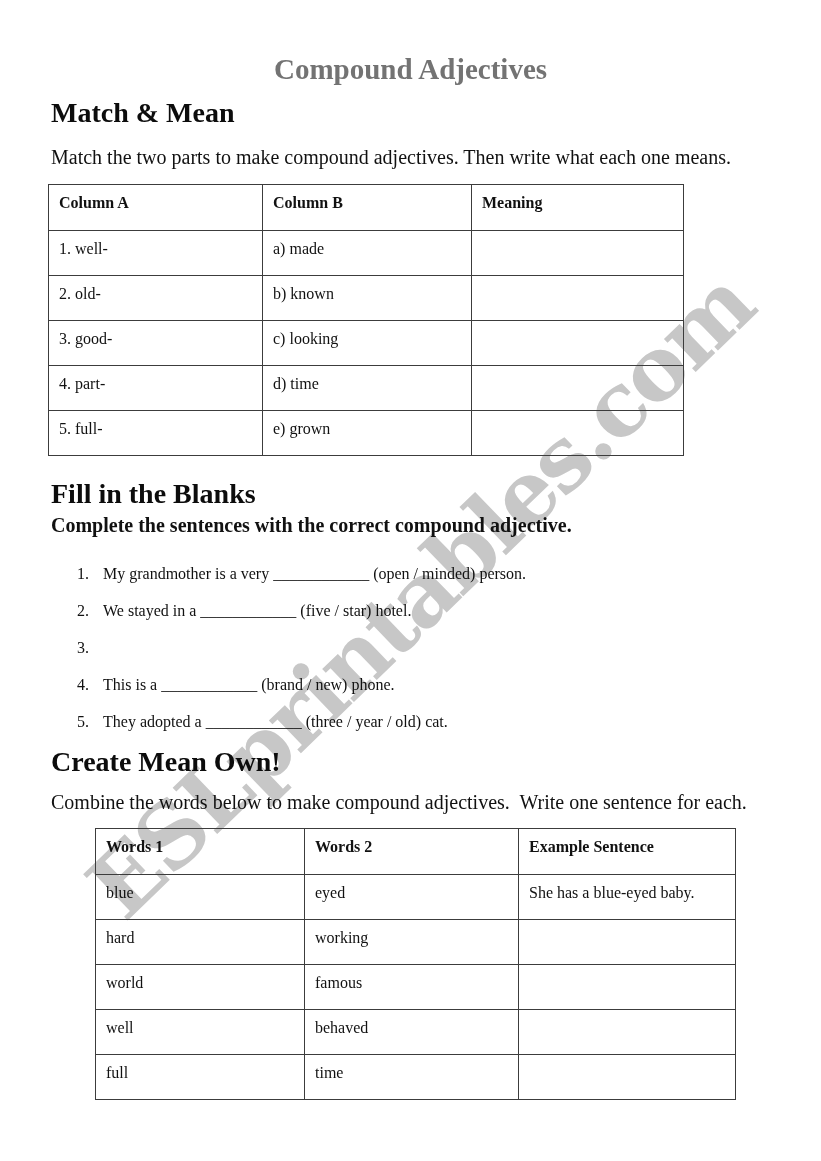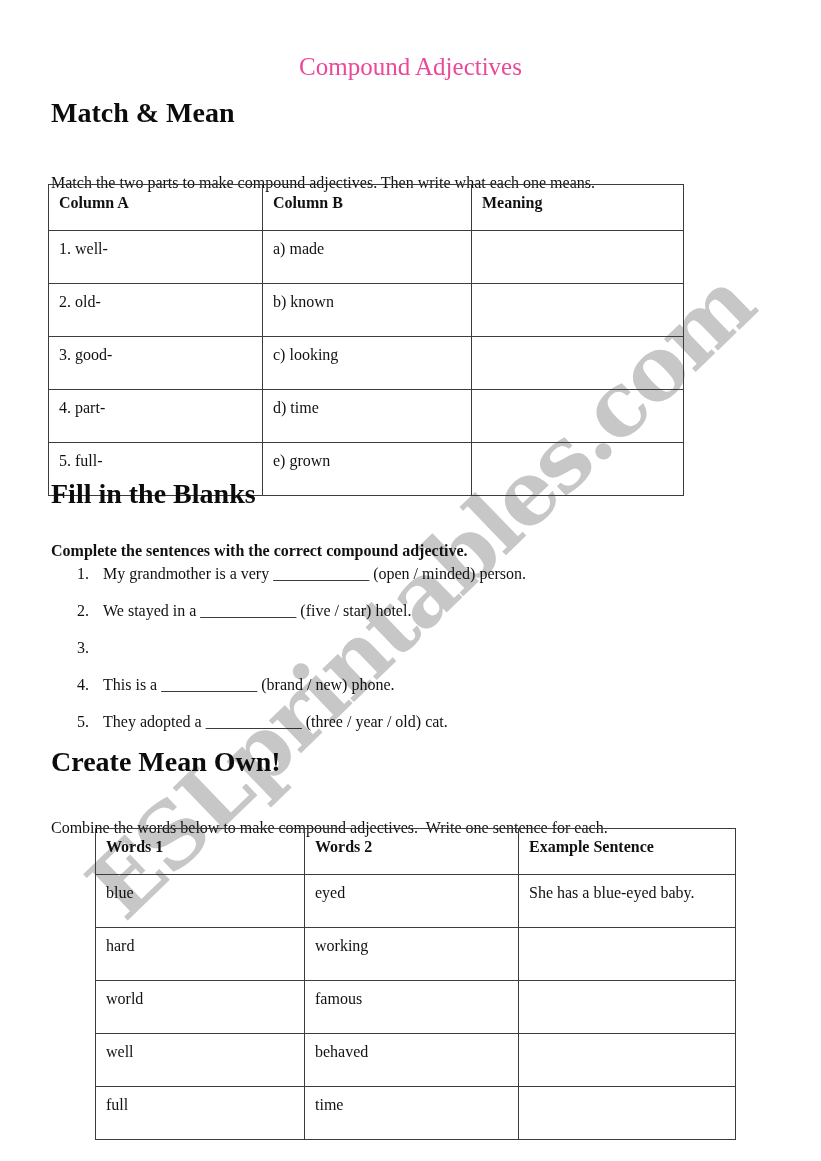--- a/index.html
+++ b/index.html
@@ -26,59 +26,58 @@
     white-space: nowrap;
     z-index: 0;
     user-select: none;
   }
 
   .content { position: absolute; inset: 0; z-index: 1; }
 
   .doc-title {
     position: absolute; top: 53px; left: 0; width: 100%;
     text-align: center;
-    font-size: 25px; font-weight: normal;
-    color: #ec4899;
+    font-size: 29px; font-weight: bold;
+    color: #737373;
   }
   .section-heading {
     position: absolute; left: 51px;
     font-size: 28px; font-weight: bold;
     color: #0c0c0c;
     white-space: nowrap;
     text-align: right;
   }
   #heading-match  { top: 97px; }
   #heading-fill   { top: 478px; }
   #heading-create { top: 746px; }
 
   .instruction {
     position: absolute; left: 51px;
-    font-size: 16px;
+    font-size: 20px;
     white-space: pre-wrap;
-    margin-top: 28px;
   }
   #instr-match  { top: 146px; }
   #instr-fill   { top: 514px; font-weight: bold; }
   #instr-create { top: 791px; }
 
   table.ws-table {
     position: absolute;
     border-collapse: collapse;
     table-layout: fixed;
   }
   #table-match  { left: 48px; top: 184px; width: 635px; }
   #table-create { left: 95px; top: 828px; width: 640px; }
   .ws-table th, .ws-table td {
     border: 1px solid #3c3c3c;
     box-sizing: border-box;
     vertical-align: top;
     text-align: left;
     padding: 9px 8px 0 10px;
     font-size: 16px;
-    height: 53px;
+    height: 45px;
     font-weight: normal;
     background: transparent;
   }
   .ws-table th { font-weight: bold; height: 46px; }
   #table-match col.c1 { width: 214px; } #table-match col.c2 { width: 209px; } #table-match col.c3 { width: 212px; }
   #table-create col.c1 { width: 209px; } #table-create col.c2 { width: 214px; } #table-create col.c3 { width: 217px; }
 
   .fib-list { position: absolute; left: 77px; top: 565px; width: 700px; }
   .fib-item {
     display: flex;

